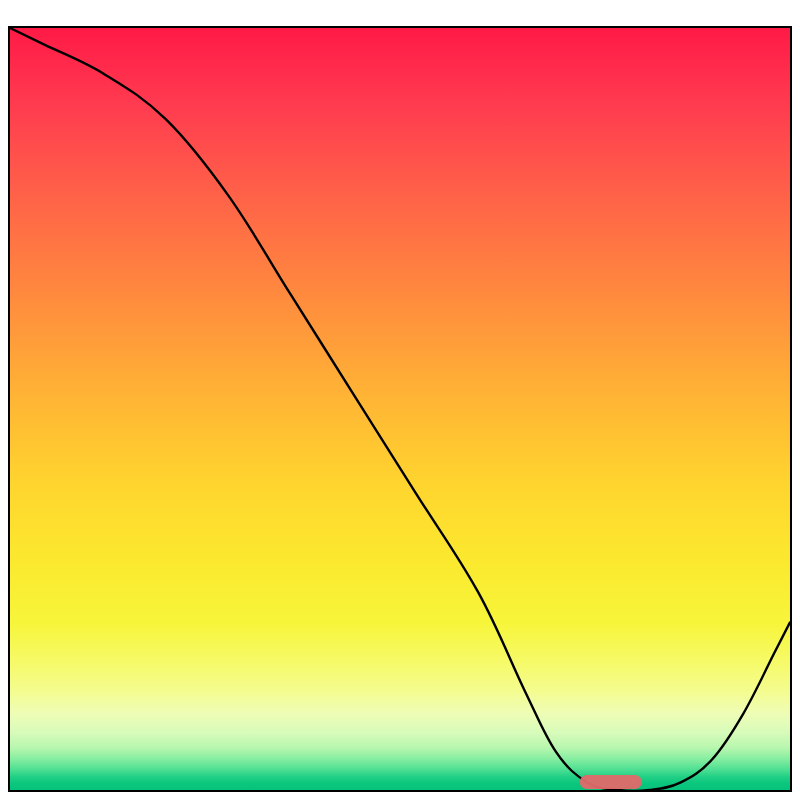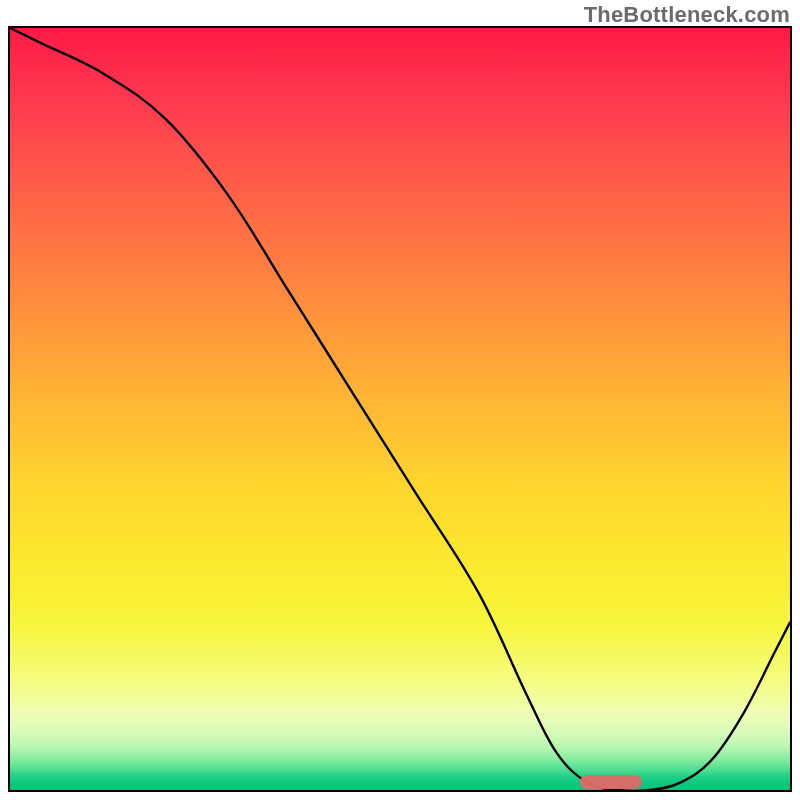--- a/index.html
+++ b/index.html
@@ -74,21 +74,20 @@
     background: #e26a6a;
     opacity: 0.95;
     transform: translate(-50%, -50%);
   }
 </style>
 </head>
 <body>
 
 <div class="stage">
 
-  <div class="watermark">TheBottleneck.com</div>
 
   <div class="plot-frame">
     <div class="gradient"></div>
 
     <svg class="curve" viewBox="0 0 780 762" preserveAspectRatio="none">
       <path fill="none" stroke="#000" stroke-width="2.4" stroke-linejoin="round" stroke-linecap="round" d="M 0.0 0.0 C 5.6 2.7, 14.4 7.0, 31.2 15.2 C 48.0 23.5, 71.1 32.0, 93.6 45.7 C 116.1 59.4, 133.5 69.5, 156.0 91.4 C 178.5 113.4, 195.9 136.1, 218.4 167.6 C 240.9 199.2, 258.3 231.0, 280.8 266.7 C 303.3 302.4, 320.7 330.1, 343.2 365.8 C 365.7 401.4, 383.1 429.2, 405.6 464.8 C 428.1 500.5, 448.3 528.2, 468.0 563.9 C 487.7 599.5, 500.8 634.1, 514.8 662.9 C 528.8 691.7, 534.8 707.4, 546.0 723.9 C 557.2 740.4, 566.0 747.5, 577.2 754.4 C 588.4 761.2, 597.2 760.6, 608.4 762.0 C 619.6 763.4, 628.4 763.4, 639.6 762.0 C 650.8 760.6, 659.6 759.9, 670.8 754.4 C 682.0 748.9, 690.8 743.9, 702.0 731.5 C 713.2 719.2, 722.0 705.0, 733.2 685.8 C 744.4 666.6, 756.0 641.3, 764.4 624.8 C 772.8 608.4, 777.2 599.8, 780.0 594.4" id="curve-path"></path>
     </svg>
 
     <div class="marker" id="opt-marker" style="left: 600.6px; top: 754.38px; width: 62.4px;"></div>
   </div>

